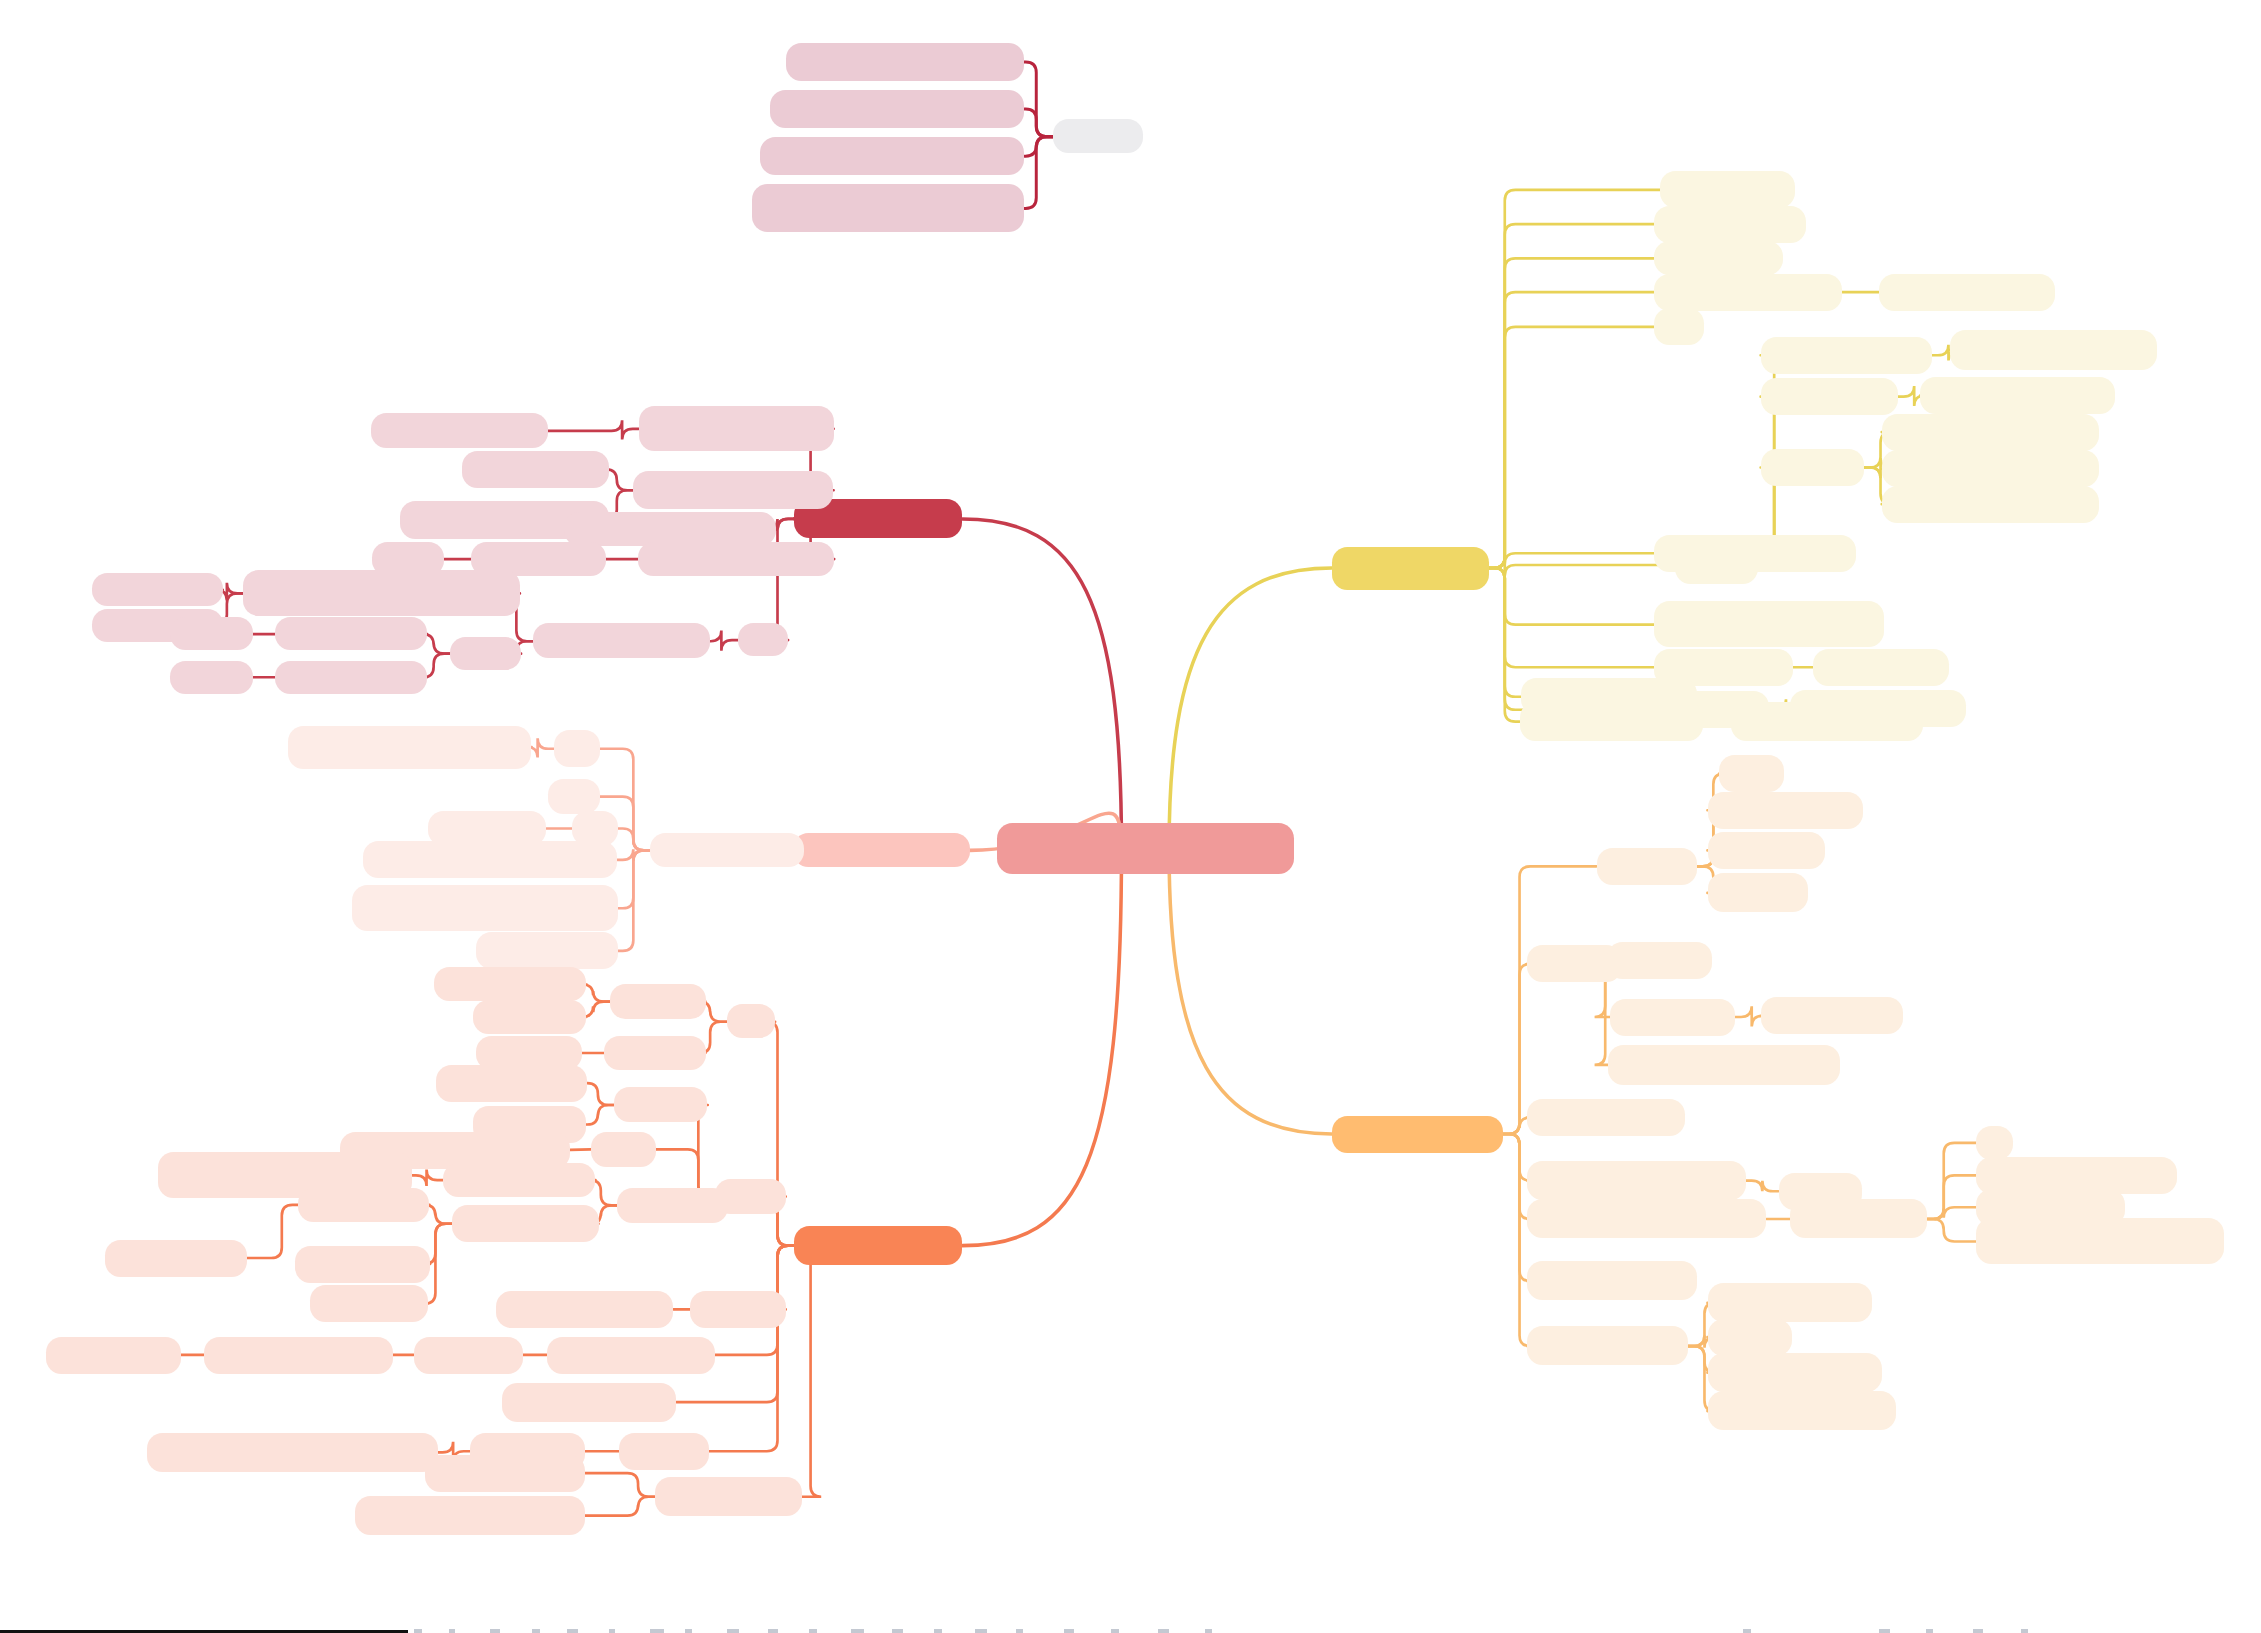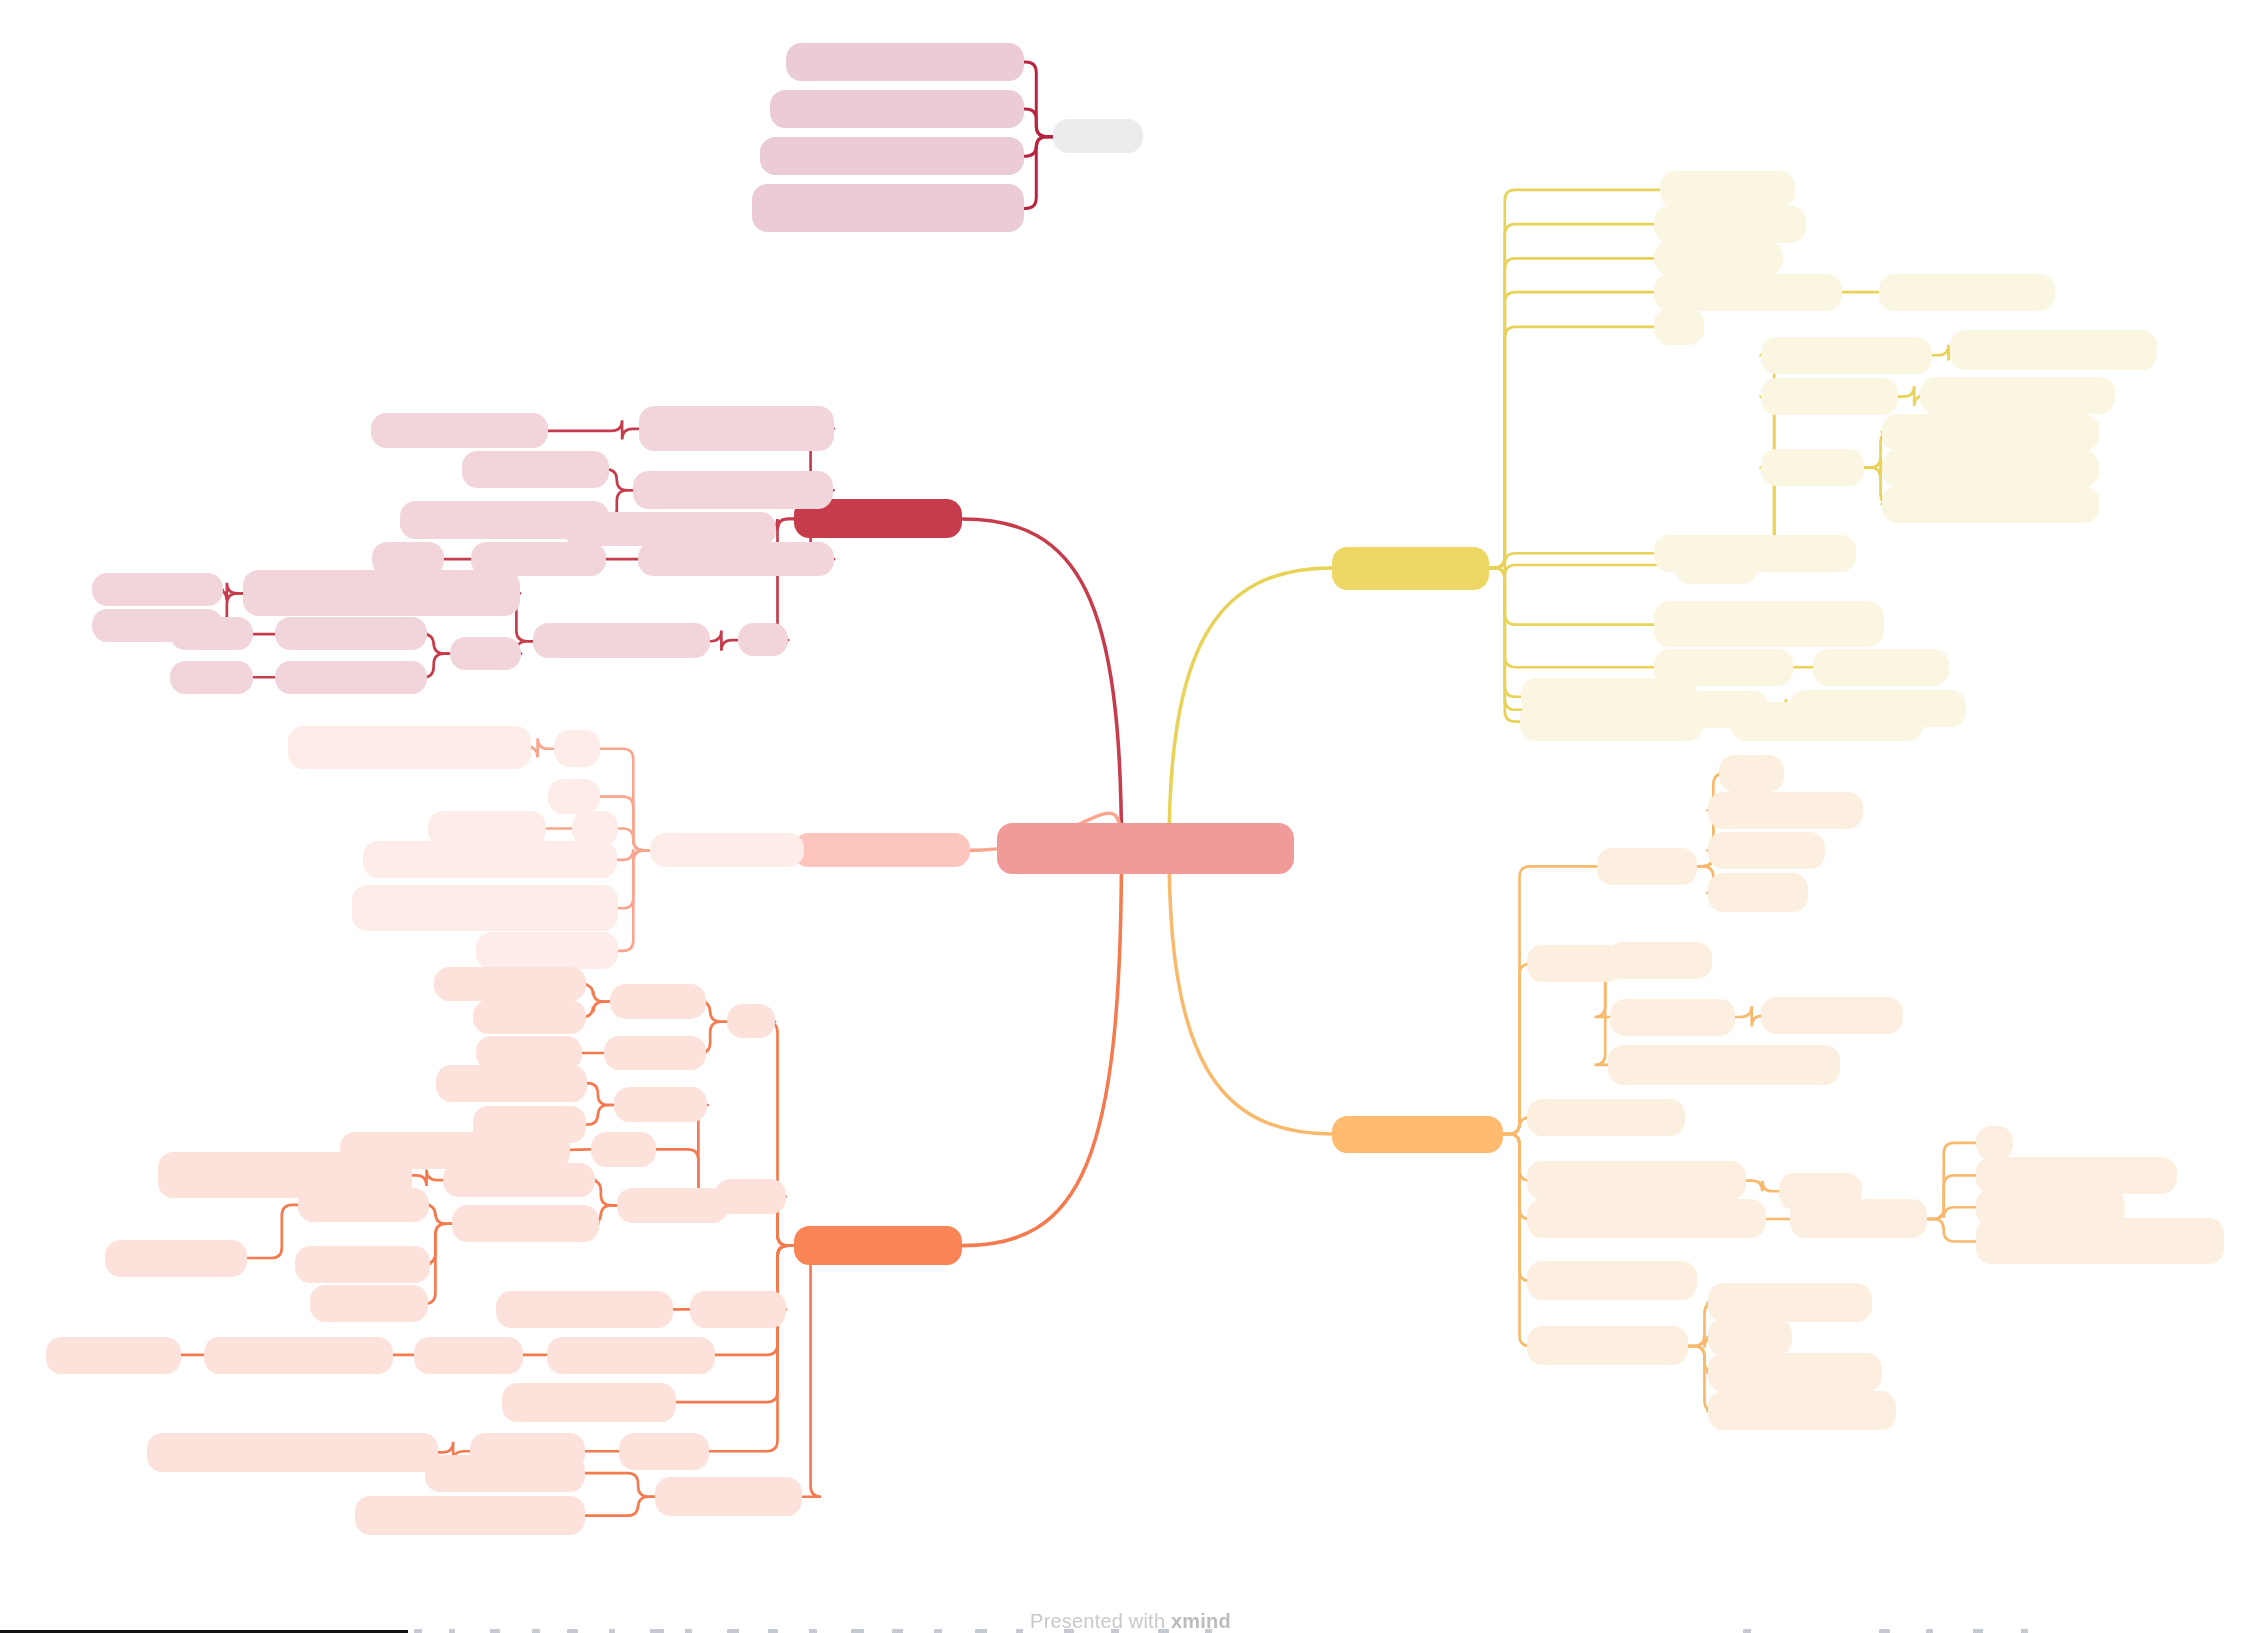--- a/index.html
+++ b/index.html
@@ -273,23 +273,20 @@
       <div class="node" style="left: 1708px; top: 1391px; width: 188px; height: 39px; background: rgb(253, 239, 224);"></div>
       <div class="node" style="left: 1053px; top: 119px; width: 90px; height: 34px; background: rgb(236, 236, 238);"></div>
       <div class="node" style="left: 786px; top: 43px; width: 238px; height: 38px; background: rgb(235, 203, 212);"></div>
       <div class="node" style="left: 770px; top: 90px; width: 254px; height: 38px; background: rgb(235, 203, 212);"></div>
       <div class="node" style="left: 760px; top: 137px; width: 264px; height: 38px; background: rgb(235, 203, 212);"></div>
       <div class="node" style="left: 752px; top: 184px; width: 272px; height: 48px; background: rgb(235, 203, 212);"></div>
     </div>
 
   <div class="bottom-strip"></div>
 
-  <div class="footer">
-    <span>Presented with </span><b>xmind</b>
-  </div>
 <div class="bottom-noise" style="left: 414px; width: 8.3px;"></div>
     <div class="bottom-noise" style="left: 449px; width: 5.9px;"></div>
     <div class="bottom-noise" style="left: 490px; width: 9.5px;"></div>
     <div class="bottom-noise" style="left: 532px; width: 8.3px;"></div>
     <div class="bottom-noise" style="left: 567px; width: 10.6px;"></div>
     <div class="bottom-noise" style="left: 609px; width: 5.9px;"></div>
     <div class="bottom-noise" style="left: 650px; width: 14px;"></div>
     <div class="bottom-noise" style="left: 685px; width: 7px;"></div>
     <div class="bottom-noise" style="left: 727px; width: 11.8px;"></div>
     <div class="bottom-noise" style="left: 768px; width: 9.5px;"></div>

